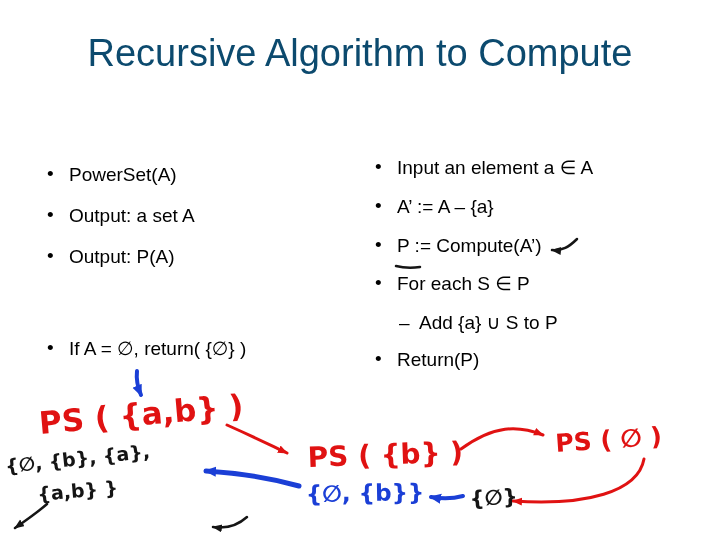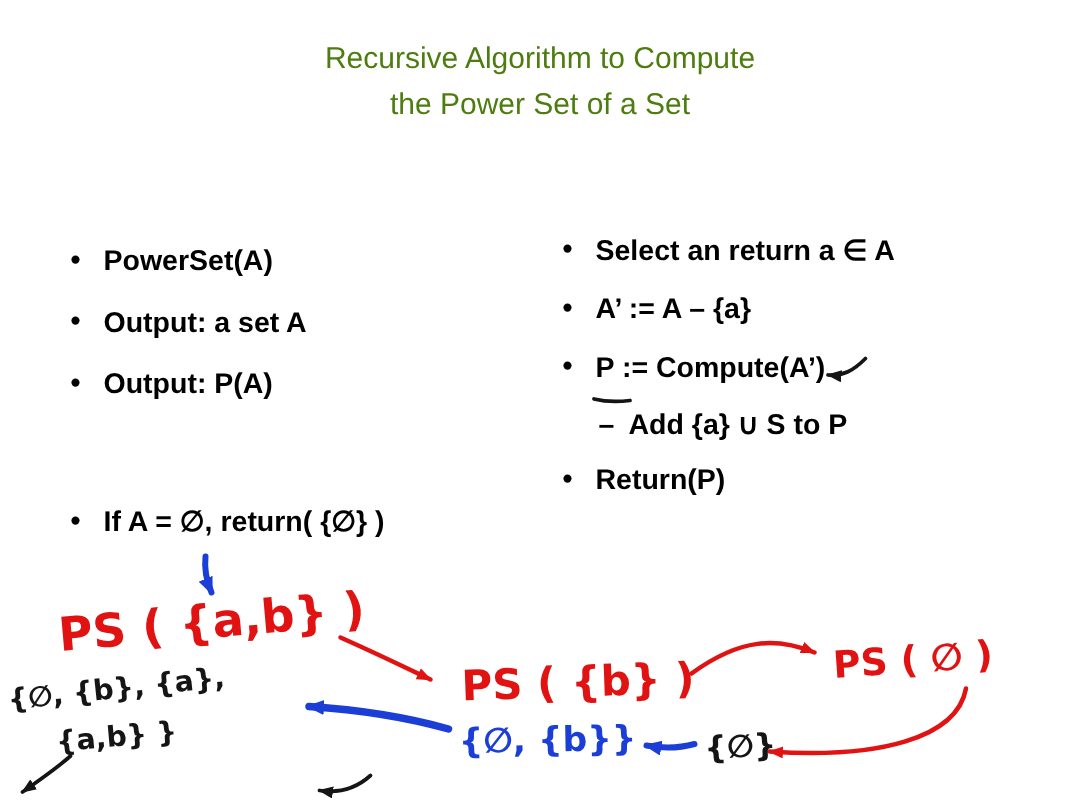--- a/index.html
+++ b/index.html
@@ -11,30 +11,29 @@
     font-family: "Liberation Sans", sans-serif;
     color: #000000;
     overflow: hidden;
   }
   .title {
     position: absolute;
     top: 24px;
     left: 0;
     width: 100%;
     text-align: center;
-    font-size: 20px;
+    font-size: 38px;
     line-height: 1.55;
-    color: #4d7c0f;
+    color: #0c4a6e;
   }
   ul.col {
     list-style: none;
     margin: 0;
     padding: 0;
     position: absolute;
-    font-weight: bold;
   }
   ul.col li {
     position: relative;
     padding-left: 24px;
     line-height: 1.25;
   }
   ul.col li.b::before {
     content: "\2022";
     position: absolute;
     left: 2px;
@@ -83,34 +82,34 @@
   .ink-blue  { fill: #1b3fd6; font-family: "DejaVu Sans", sans-serif; font-weight: bold; }
   .ink-black { fill: #151515; font-family: "DejaVu Sans", sans-serif; font-weight: bold; }
 </style>
 </head>
 <body>
 
 <div class="slide">
 
   <div class="title">
     <div>Recursive Algorithm to Compute</div>
-    <div>the Power Set of a Set</div>
   </div>
 
   <ul class="col left">
     <li class="b">PowerSet(A)</li>
     <li class="b">Output: a set A</li>
     <li class="b">Output: P(A)</li>
     <li class="b gap">If A = ∅, return( {∅} )</li>
   </ul>
 
   <ul class="col right">
-    <li class="b">Select an return a ∈ A</li>
+    <li class="b">Input an element a ∈ A</li>
     <li class="b">A’ := A – {a}</li>
     <li class="b">P := Compute(A’)</li>
+    <li class="b">For each S ∈ P</li>
     <li class="sub">Add {a} ∪ S to P</li>
     <li class="b gap2">Return(P)</li>
   </ul>
 
   <svg class="ink" viewBox="0 0 720 540" xmlns="http://www.w3.org/2000/svg">
     <defs>
       <marker id="ar-red" markerWidth="14" markerHeight="12" refX="9" refY="4" orient="auto" markerUnits="userSpaceOnUse">
         <path d="M0,0 L10,4 L0,8 Z" fill="#e01212"></path>
       </marker>
       <marker id="ar-blue" markerWidth="16" markerHeight="14" refX="10" refY="5" orient="auto" markerUnits="userSpaceOnUse">

